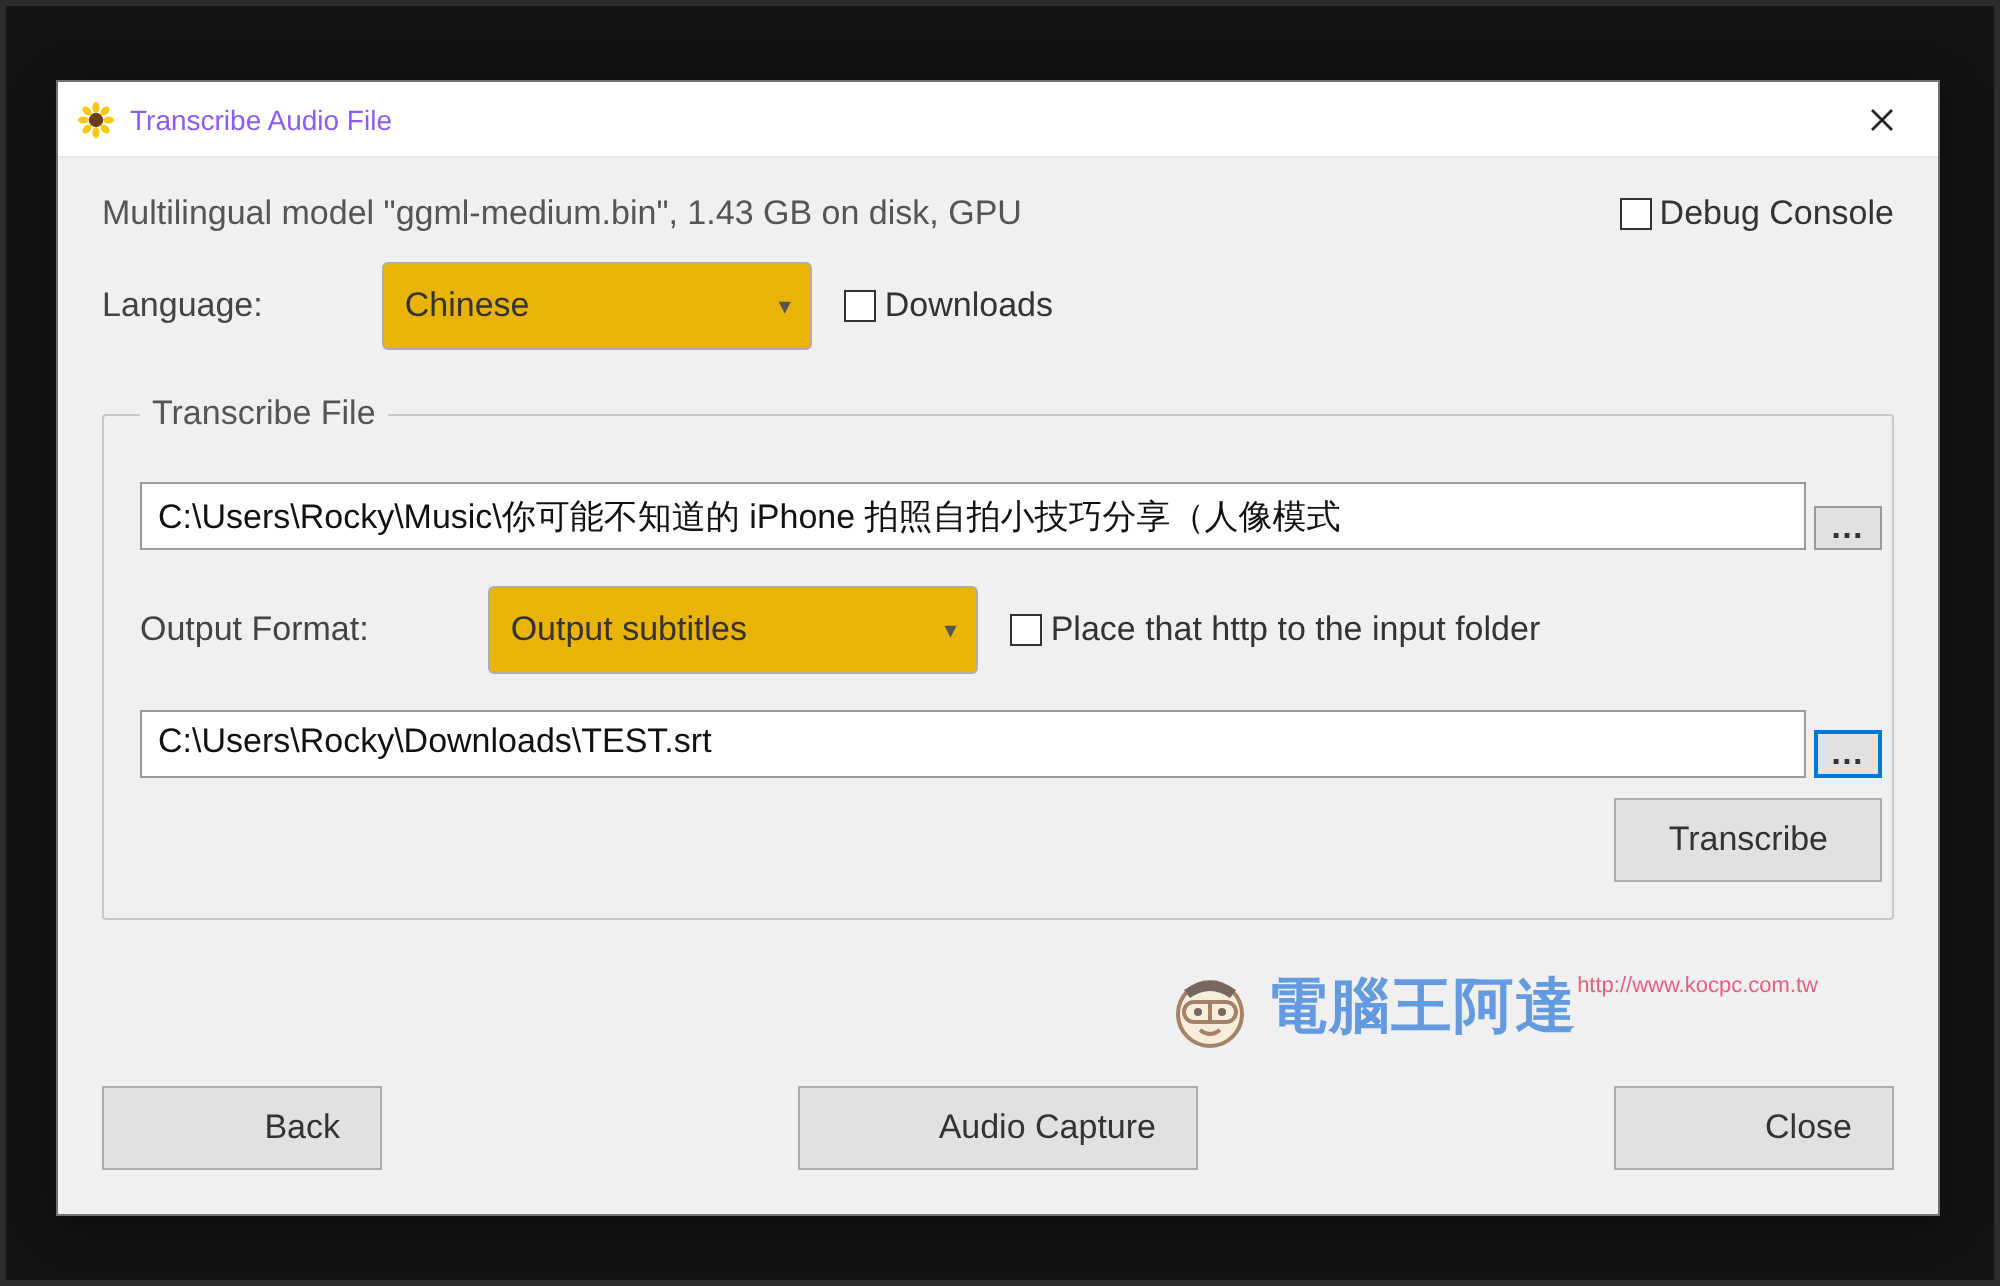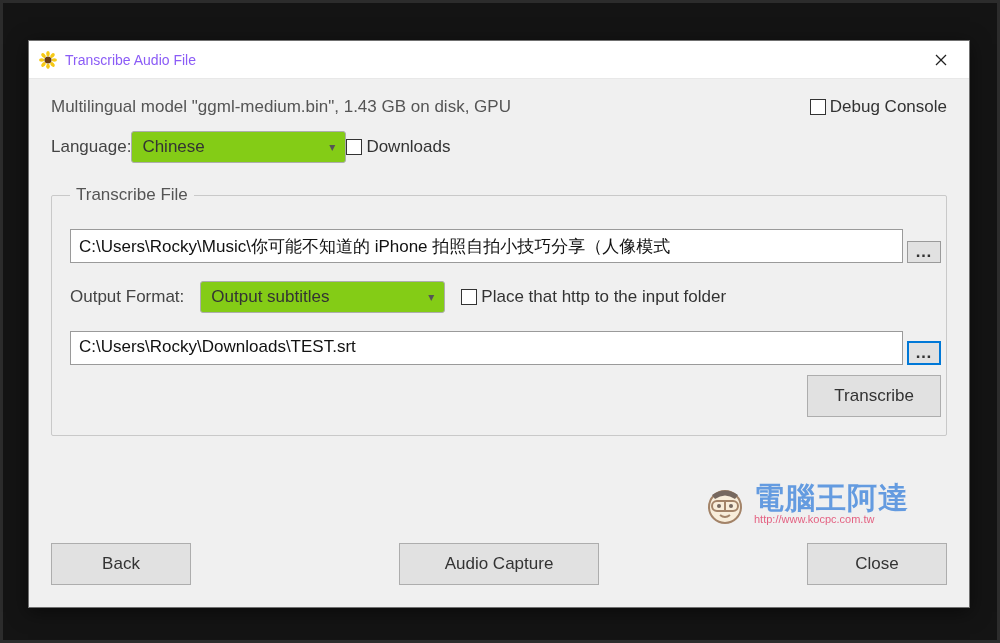--- a/index.html
+++ b/index.html
@@ -68,33 +68,34 @@
     gap: 4px;
   }
   .cb-box {
     width: 16px; height: 16px;
     border: 1.5px solid #333;
     background: #fff;
   }
   .row2 {
     display: flex;
     align-items: center;
-    gap: 0;
+    gap: 16px;
     margin-bottom: 22px;
   }
   .label { color: #444; }
   .combo {
     display: flex; align-items: center; justify-content: space-between;
-    background: #84cc16;
+    background: #eab308;
     border: 1px solid #adadad;
     border-radius: 3px;
     padding: 4px 10px;
     min-width: 215px;
-    height: 32px;
-    cursor: pointer;
+    height: 44px;
+    cursor: pointer;
+    margin-left: 44px;
   }
   .combo .chev { font-size: 12px; color: #555; }
   fieldset.group {
     border: 1px solid #c9c9c9;
     border-radius: 2px;
     padding: 24px 5px 18px 18px;
     margin: 0;
     position: relative;
   }
   fieldset.group legend {
@@ -148,34 +149,34 @@
     padding: 10px 26px;
     cursor: pointer;
     text-align: center;
     min-width: 120px;
   }
   .bottom-bar {
     padding: 0 22px 22px 22px;
     display: flex;
     align-items: flex-end;
   }
-  .bottom-bar .btn { min-width: 140px; padding: 10px 20px; }
+  .bottom-bar .btn { min-width: 140px; padding: 10px 20px; text-align: right; }
   .bottom-bar .spacer { flex: 1 1 auto; }
   .bottom-bar .mid { margin: 0 auto; }
   .watermark {
     position: absolute;
     right: 60px;
     bottom: 80px;
     opacity: 0.65;
     display: flex;
     align-items: center;
     gap: 6px;
     pointer-events: none;
   }
-  .wm-text { display:flex; flex-direction:column; line-height:1.05; }
+  .wm-text { display:flex; flex-direction:row; line-height:1.05; }
   .wm-cn { color:#1a6fd8; font-weight:bold; font-size:30px; letter-spacing:1px; }
   .wm-url { color:#d14; font-size:11px; }
   .wm-face {
     width:46px; height:46px;
   }
   .outer-border {
     position:absolute; inset:0;
     border:3px solid #2c2c2c;
     pointer-events:none;
   }

